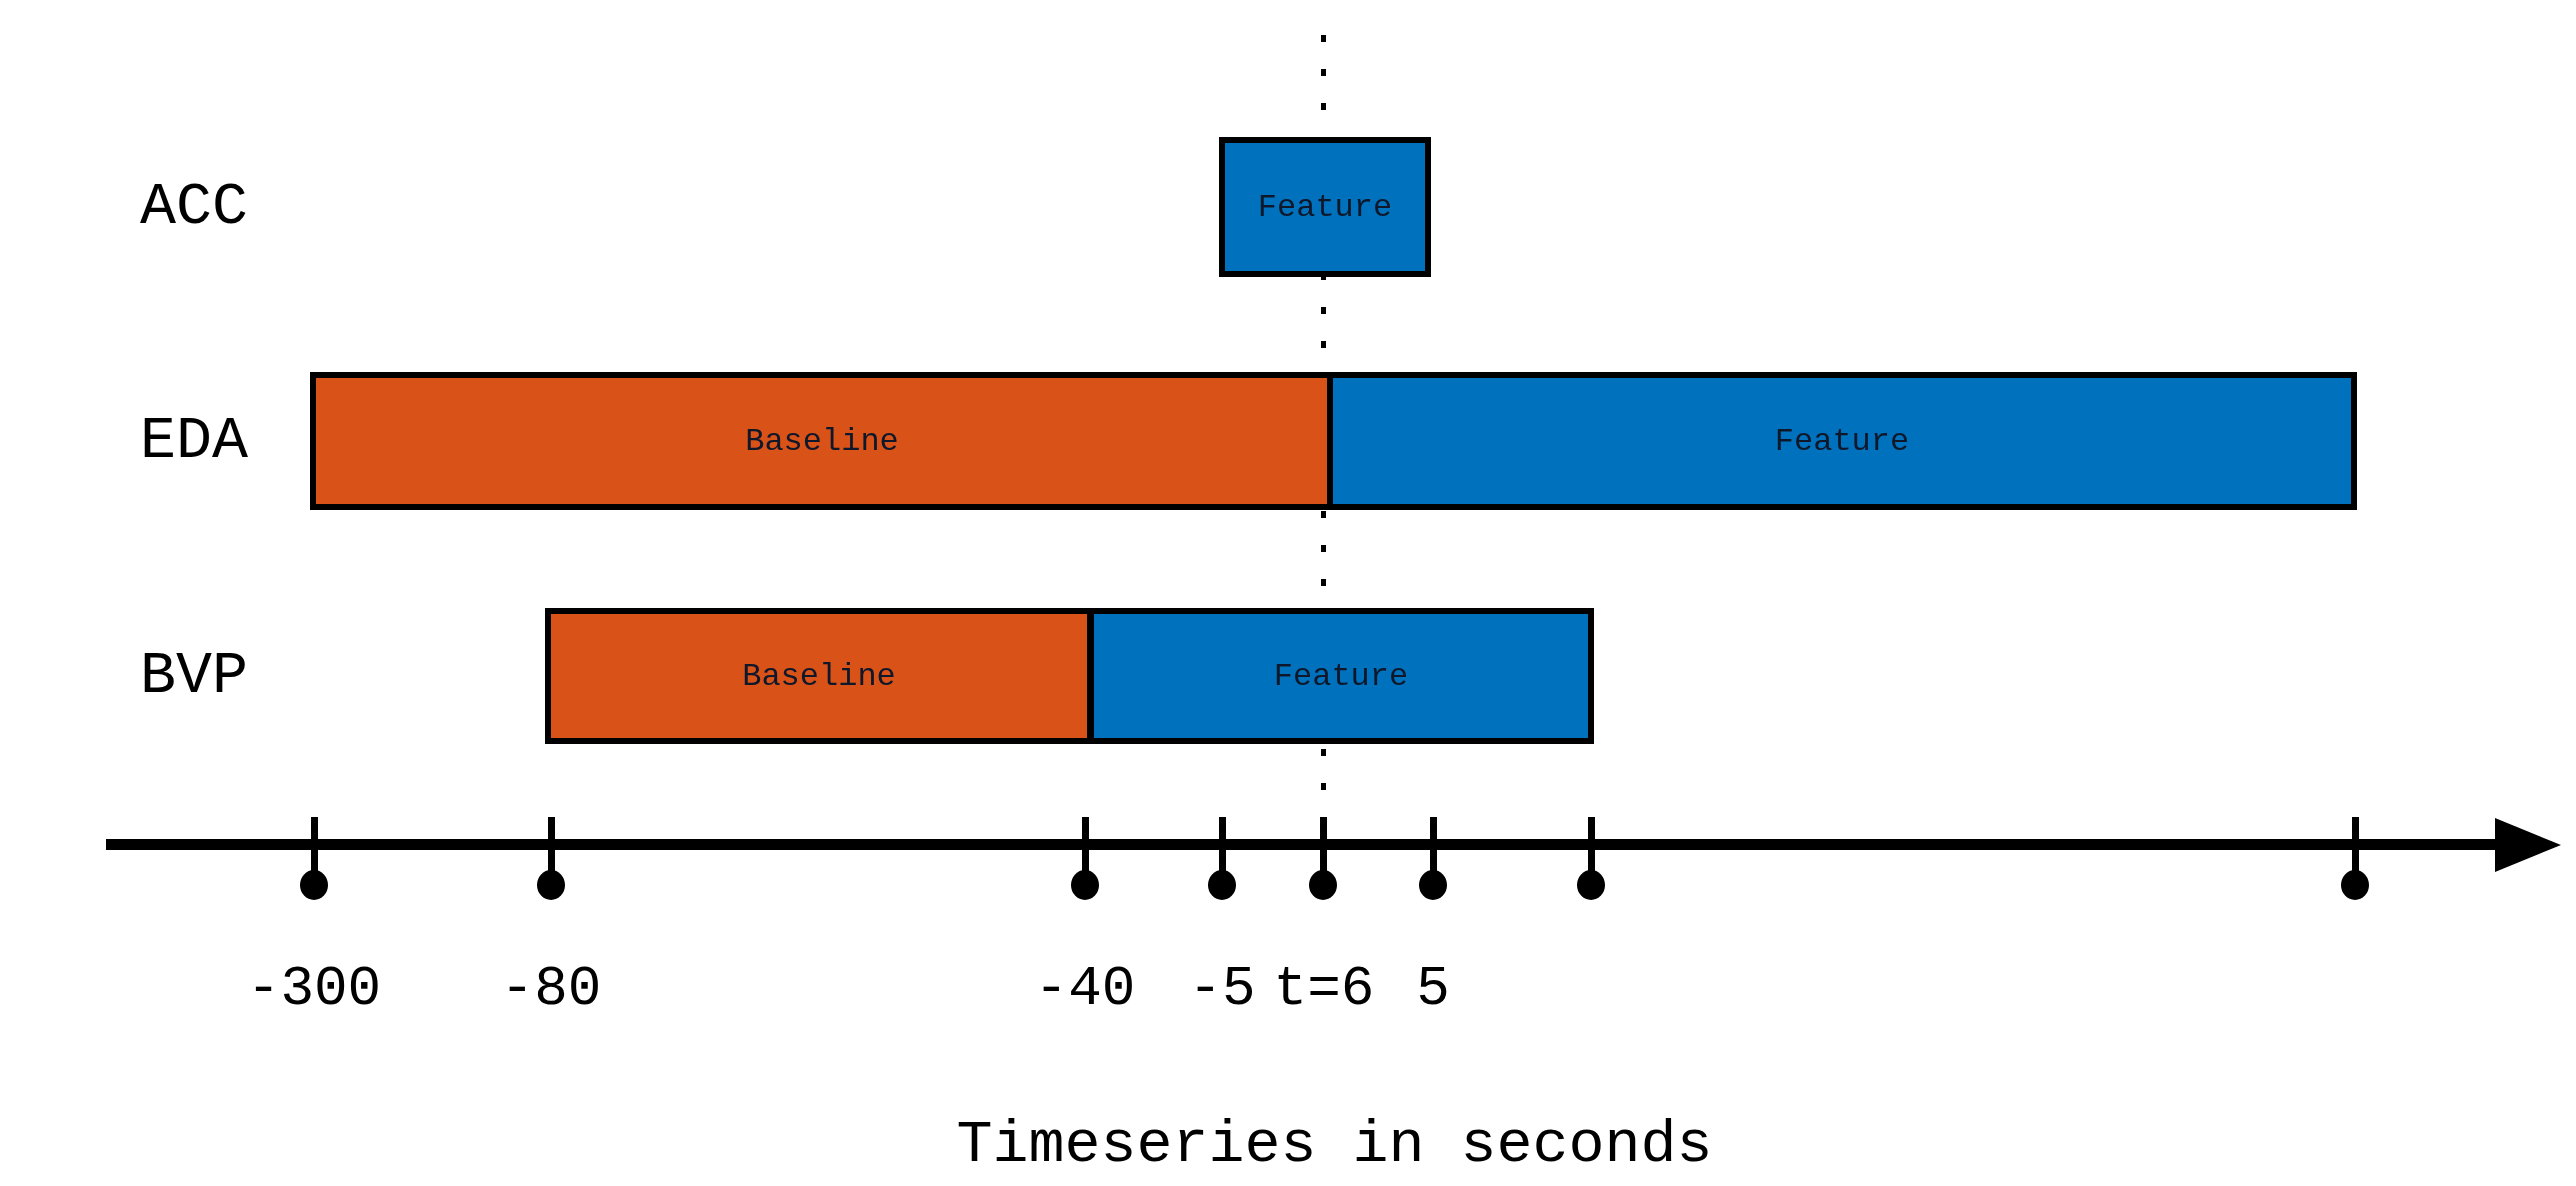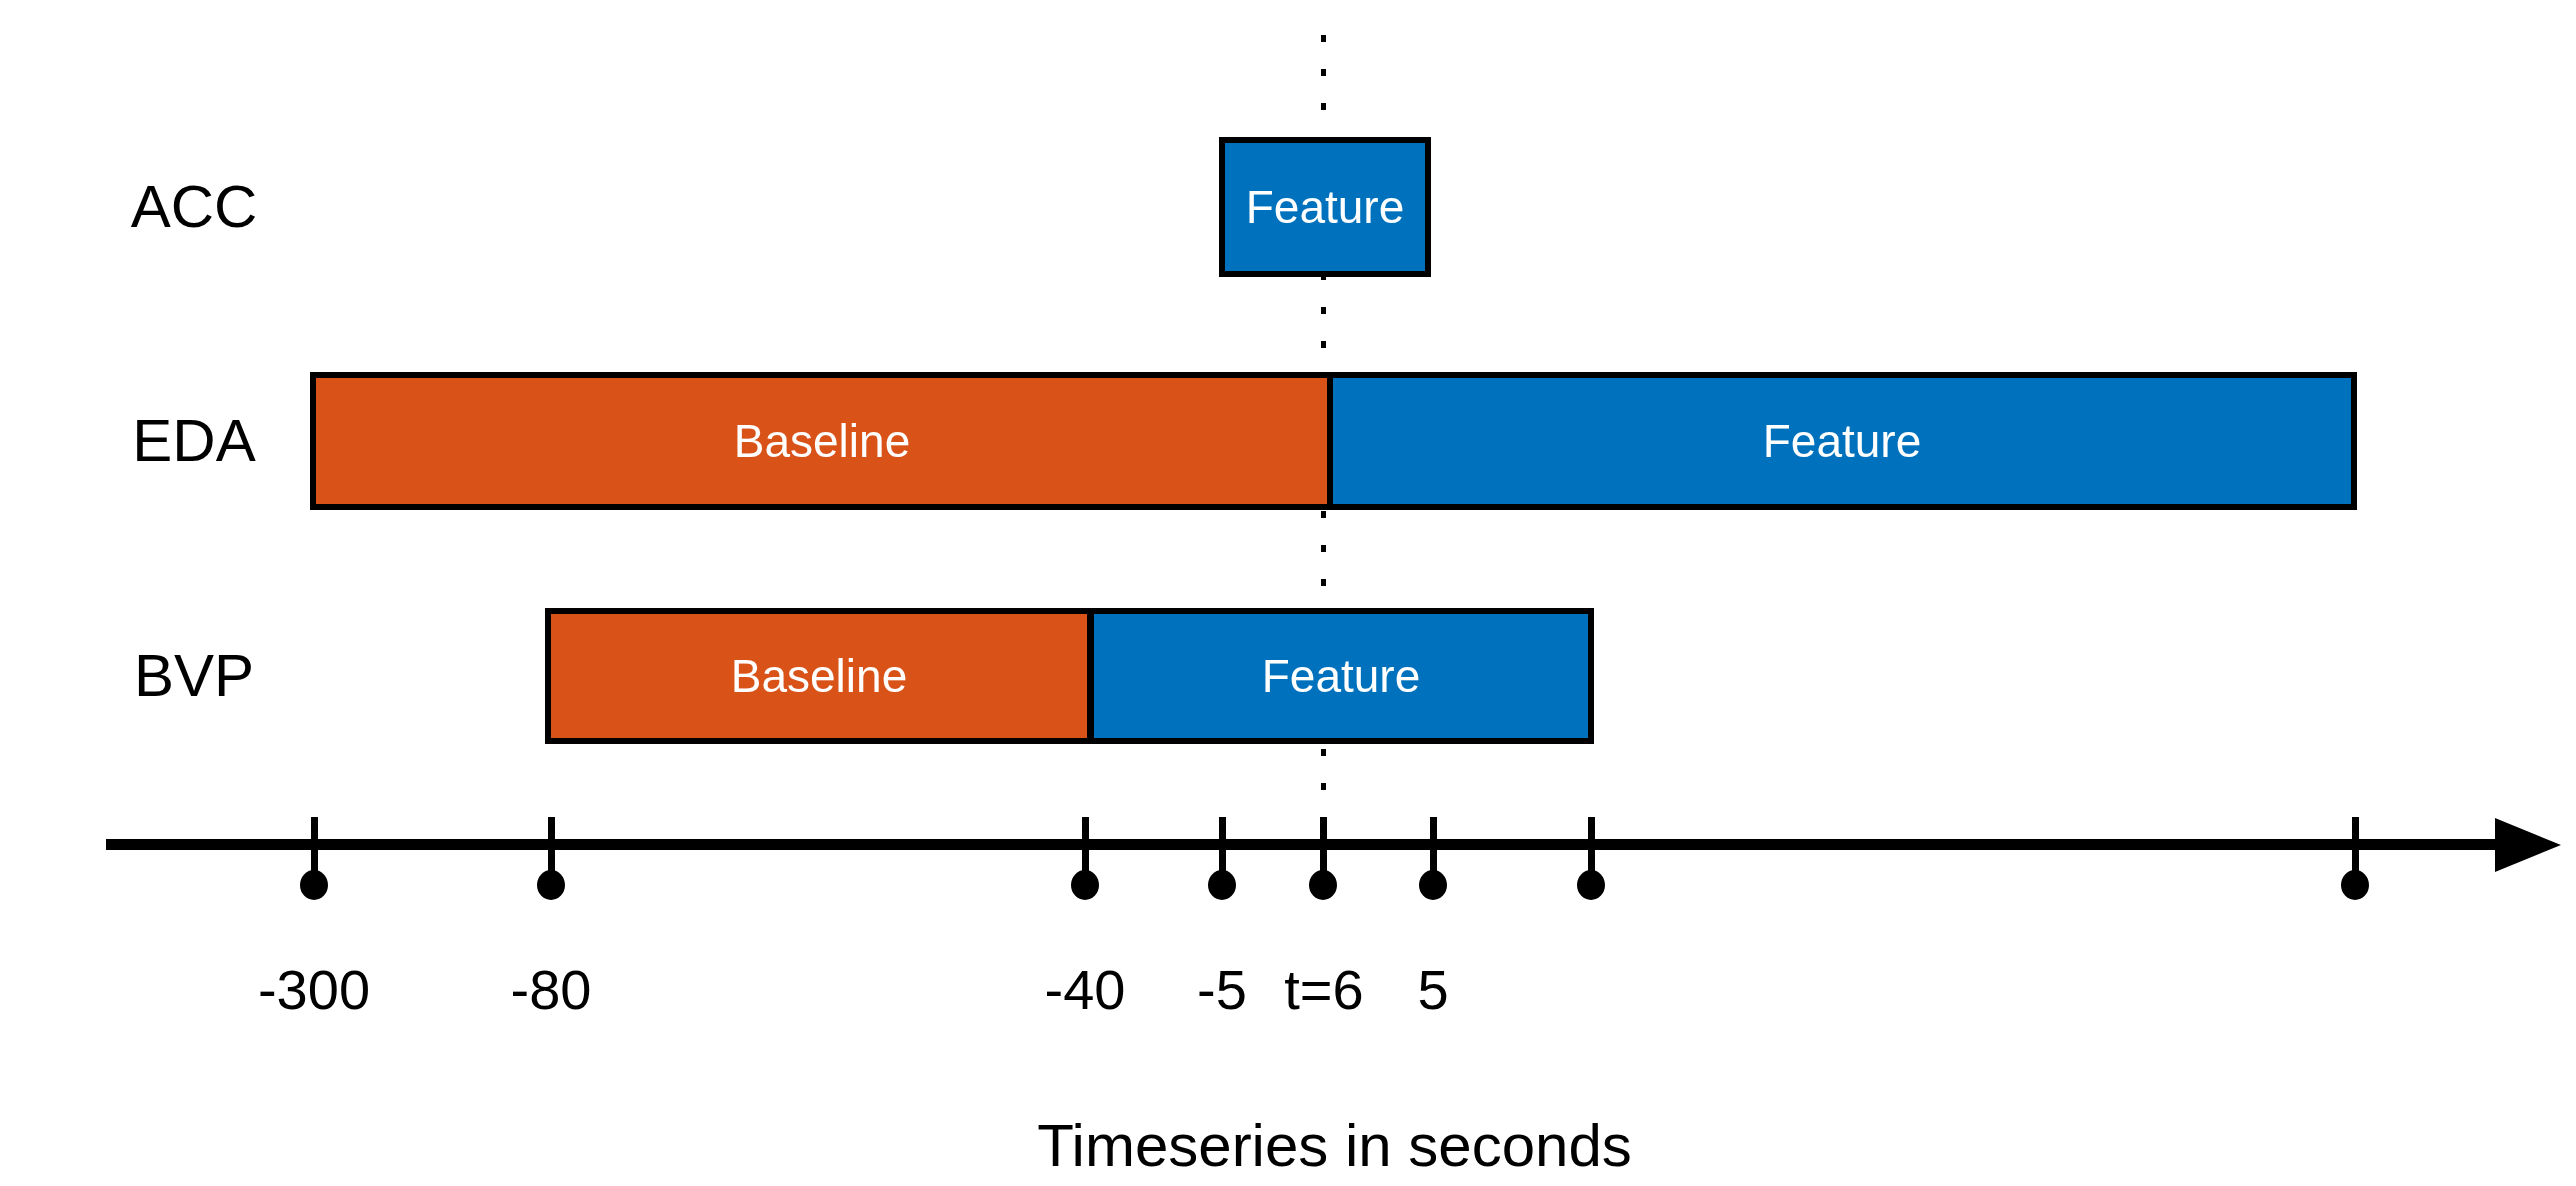--- a/index.html
+++ b/index.html
@@ -1,21 +1,21 @@
 <!DOCTYPE html>
 <html><head>
 <meta charset="utf-8">
 <style>
   html, body { margin: 0; padding: 0; background: #ffffff; }
   .canvas {
     position: relative;
     width: 2576px;
     height: 1187px;
     background: #ffffff;
-    font-family: Liberation Sans, sans-serif;
+    font-family: Liberation Mono, monospace;
     overflow: hidden;
   }
   
   .t0-line {
     position: absolute;
     left: 1321px; top: 35px;
     width: 5px; height: 809px;
     background-image: repeating-linear-gradient(
       to bottom, #000 0px, #000 7px, transparent 7px, transparent 34px);
     z-index: 1;
@@ -29,22 +29,22 @@
     z-index: 2;
   }
   .bar {
     position: absolute;
     box-sizing: border-box;
     border: 6px solid #000;
     display: flex; align-items: center; justify-content: center;
     z-index: 2;
   }
   .bar-label {
-    color: #ffffff;
-    font-size: 46px;
+    color: #0f172a;
+    font-size: 32px;
     white-space: nowrap;
   }
   .axis-line {
     position: absolute;
     left: 106px; top: 839px;
     width: 2397px; height: 11px;
     background: #000;
     z-index: 2;
   }
   .axis-arrowhead {

